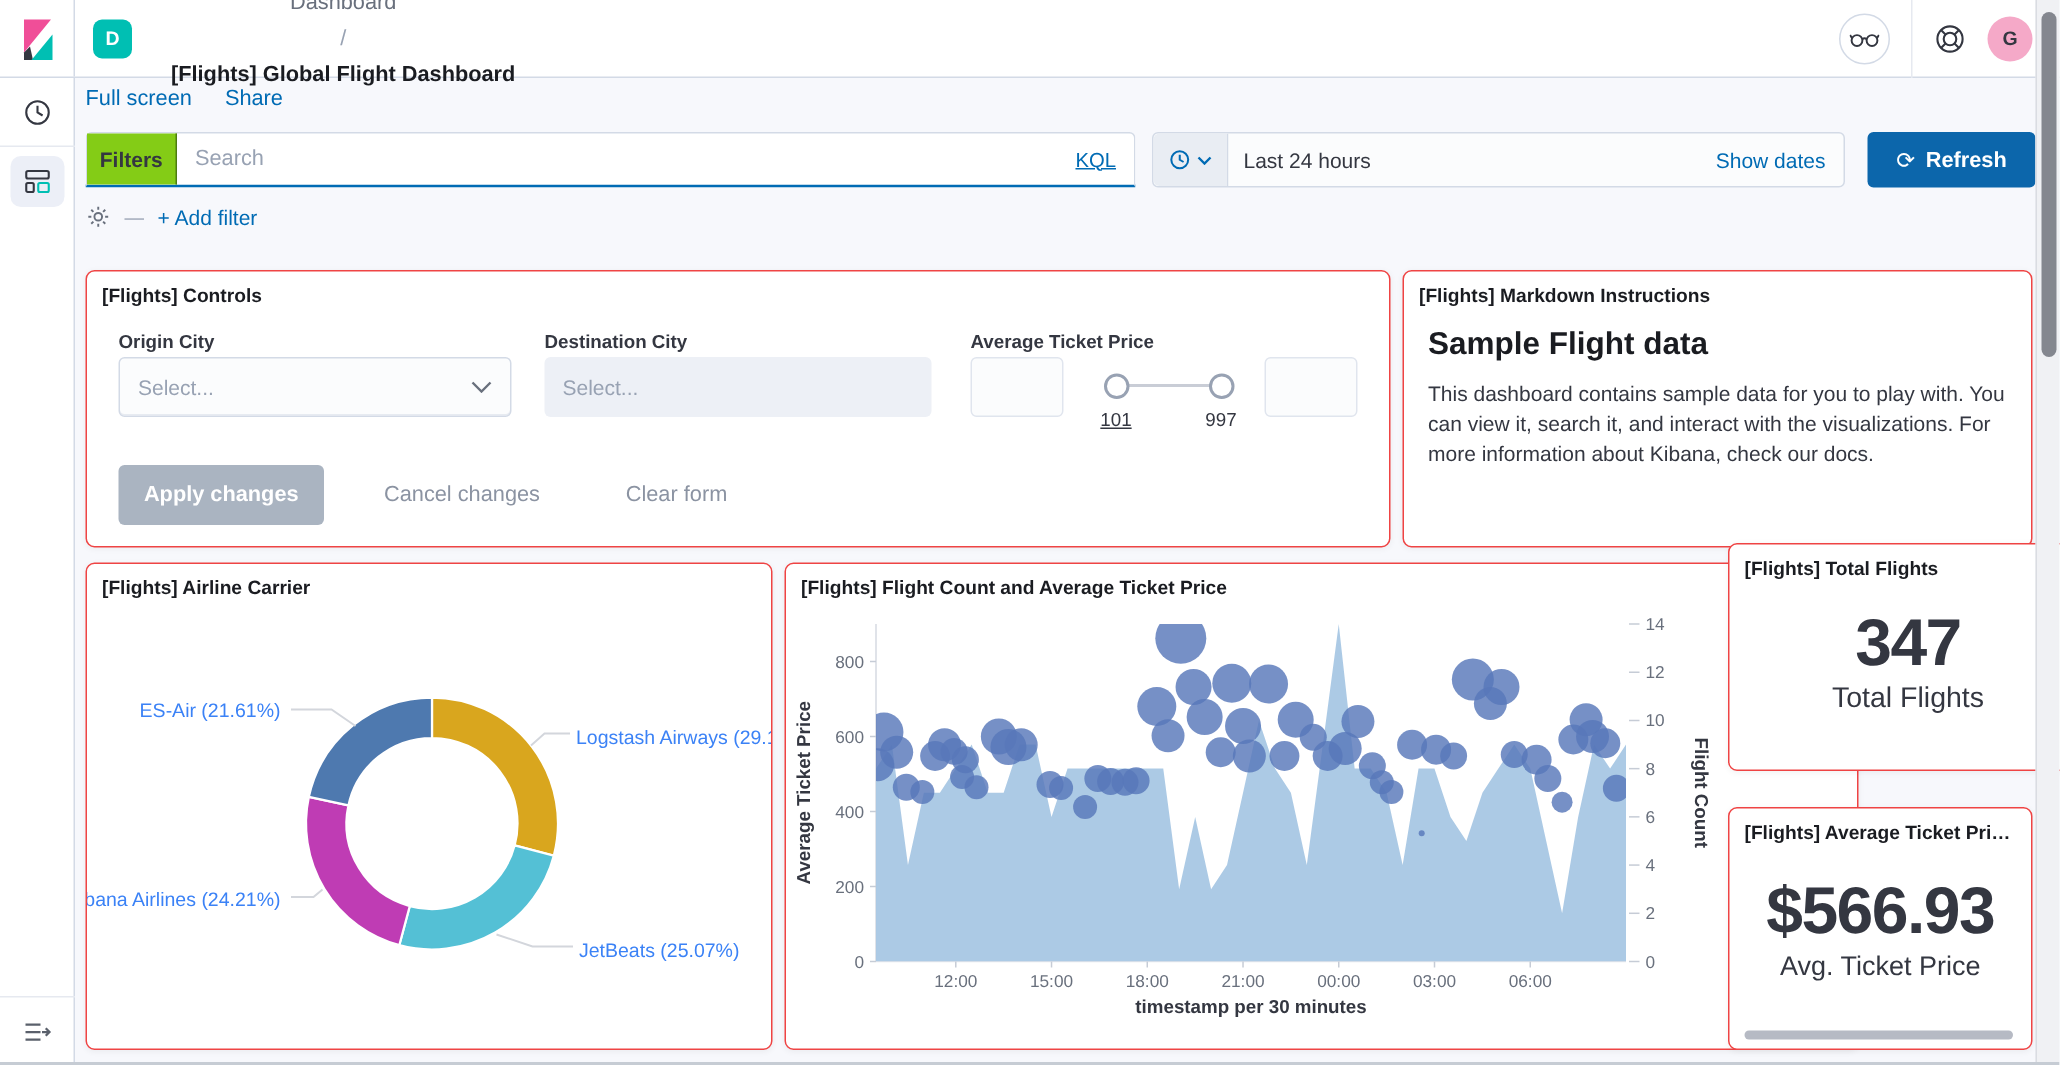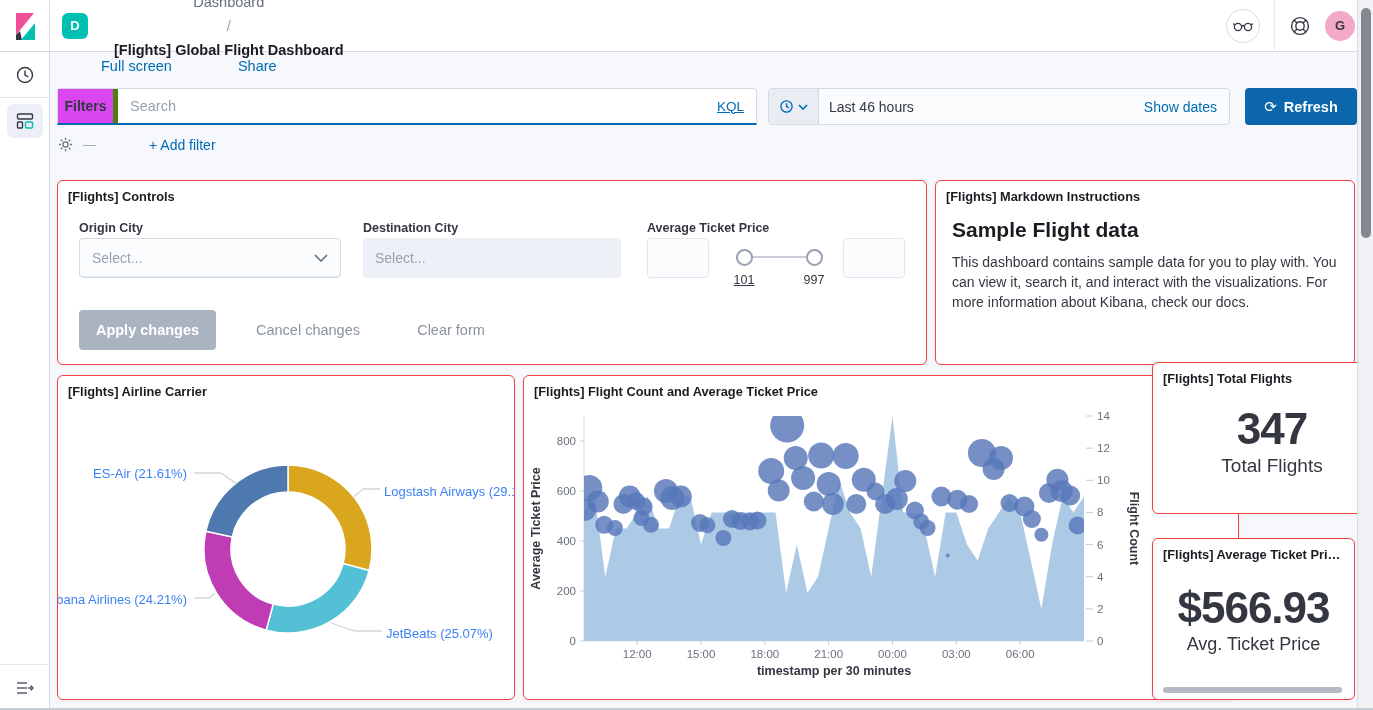--- a/index.html
+++ b/index.html
@@ -25,25 +25,25 @@
   .side-btn { width:50px; height:46px; display:flex; align-items:center; justify-content:center; background:none; border:none; cursor:pointer; }
   .side-sep { border-bottom:1px solid #e6e9f0; }
   .side-active { position:relative; }
   .side-active .side-bg { position:absolute; inset:6px 7px; background:#eceff7; border-radius:7px; }
   .side-active svg { position:relative; }
   .side-bottom { position:absolute; bottom:0; left:0; border-top:1px solid #e6e9f0; }
 
   
   .app { position:absolute; inset:52px 0 0 50px; z-index:10; }
   .links-row { position:absolute; top:6px; left:7px; display:flex; gap:22px; font-size:14.5px; }
-  .blue-link { color:#006bb4; cursor:pointer;margin-left:44px; }
+  .blue-link { color:#006bb4; cursor:pointer; }
 
   .query-row { position:absolute; top:36px; left:7px; }
   .query-group { position:absolute; left:0; top:0; width:700px; height:37px; display:flex; border:1px solid #d3dae6; border-bottom:2px solid #006bb4; border-radius:4px 4px 0 0; background:#fff; }
-  .filters-chip { width:60px; background:#d946ef; display:flex; align-items:center; justify-content:center; font-weight:bold; font-size:14px; color:#343741; cursor:pointer; border-right:5px solid #4d7c0f; }
+  .filters-chip { width:60px; background:#84cc16; display:flex; align-items:center; justify-content:center; font-weight:bold; font-size:14px; color:#343741; cursor:pointer; border-right:1px solid #4d7c0f; }
   .search-input { flex:1; border:none; outline:none; font-size:14.5px; padding:0 12px; font-family:inherit; color:#343741; background:transparent; }
   .search-input::placeholder { color:#98a2b3; }
   .kql-btn { border:none; background:none; color:#006bb4; font-size:13.5px; padding:0 12px; cursor:pointer;text-decoration:underline; }
 
   .time-group { position:absolute; left:711px; top:0; width:462px; height:37px; display:flex; align-items:center; border:1px solid #d3dae6; border-radius:4px; background:#fbfcfd; }
   .time-quick { width:50px; height:100%; background:#e9edf3; border-right:1px solid #d3dae6; border-radius:4px 0 0 4px; display:flex; align-items:center; justify-content:center; gap:4px; cursor:pointer; }
   .time-value { font-size:14px; color:#343741; padding-left:10px; cursor:pointer; }
   .show-dates { margin-left:auto; padding-right:12px; color:#006bb4; font-size:14px; cursor:pointer; }
   .refresh-btn { position:absolute; left:1188px; top:0; width:112px; height:37px; background:#0c66ab; color:#fff; border:none; border-radius:4px; font-size:14.5px; font-weight:bold; cursor:pointer; display:flex; align-items:center; justify-content:center; gap:7px; font-family:inherit; }
   .refresh-glyph { font-size:15px; font-weight:normal; }
@@ -173,21 +173,21 @@
     <div class="time-group">
       <div class="time-quick">
         <svg width="15" height="15" viewBox="0 0 20 20">
           <circle cx="10" cy="10" r="7.5" fill="none" stroke="#006bb4" stroke-width="1.8"></circle>
           <path d="M10,5.5 L10,10 L13.4,12" fill="none" stroke="#006bb4" stroke-width="1.8"></path>
         </svg>
         <svg width="10" height="6" viewBox="0 0 10 6">
           <path d="M1,1 L5,5 L9,1" fill="none" stroke="#006bb4" stroke-width="1.6"></path>
         </svg>
       </div>
-      <span class="time-value">Last 46 hours</span>
+      <span class="time-value">Last 24 hours</span>
       <span class="show-dates blue-link">Show dates</span>
     </div>
     <button class="refresh-btn">
       <span class="refresh-glyph">⟳</span>
       <span>Refresh</span>
     </button>
   </div>
 
   <div class="filter-row">
     <svg width="17" height="17" viewBox="0 0 20 20">

